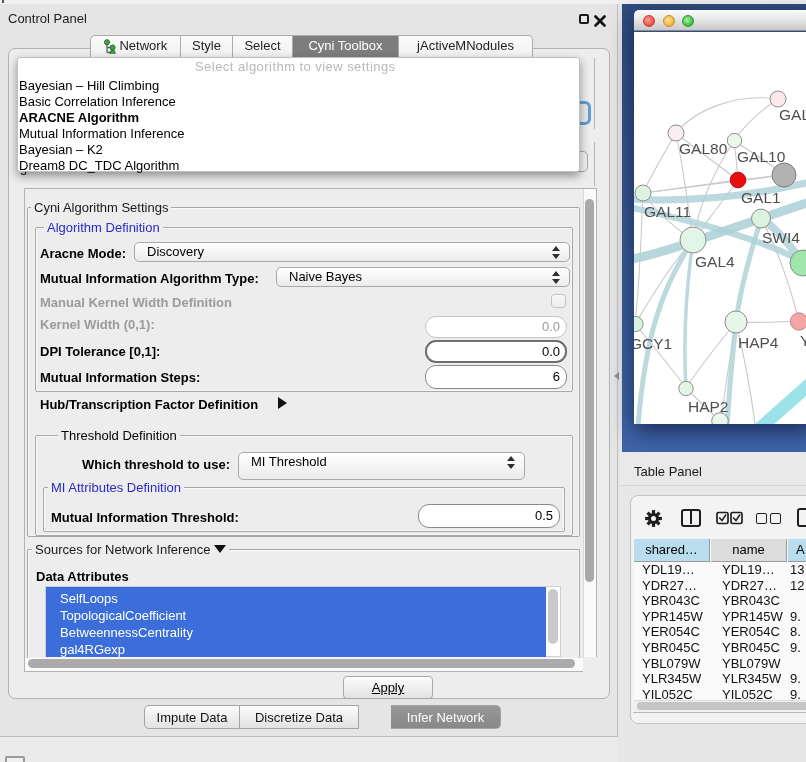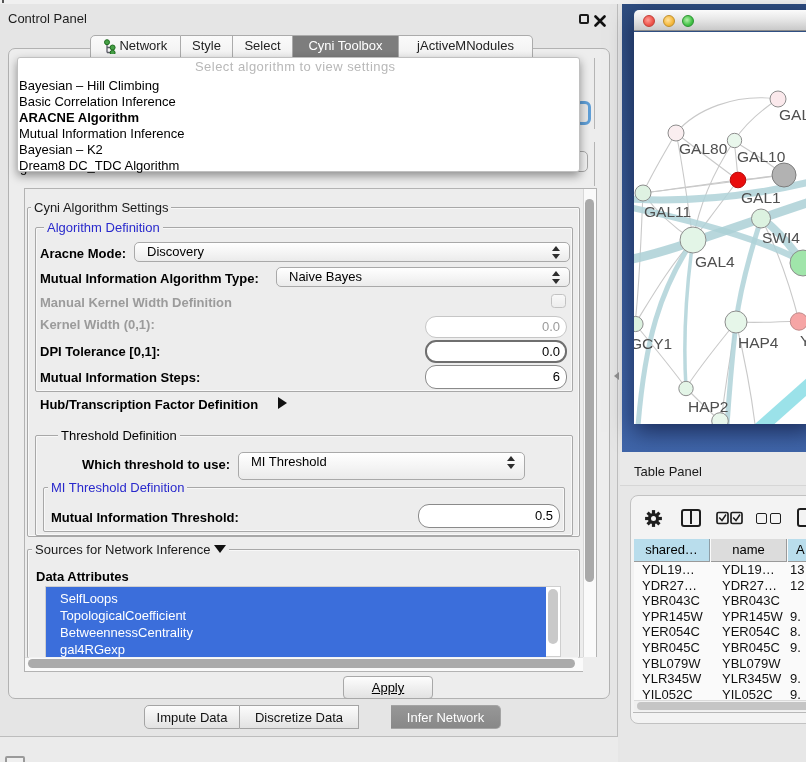--- a/index.html
+++ b/index.html
@@ -114,21 +114,21 @@
 
 <div class="grp" style="left:35px; top:435px; width:538px; height:101px;"></div>
 <div class="gtitle" style="left:42px; top:428px; color:#000000;margin-left:16px;">Threshold Definition</div>
 <div class="lbl b" style="left:0; top:457px; width:230px; text-align:right;">Which threshold to use:</div>
 <div class="combo" style="left:238px; top:452px; width:287px; height:28px; line-height:18px;"><span style="margin-left:12px;">MI Threshold</span><span class="ar">
       <span class="tri tup"></span>
       <span class="tri tdn"></span>
     </span></div>
 
 <div class="grp" style="left:43px; top:487px; width:522px; height:45px;"></div>
-<div class="gtitle" style="left:48px; top:480px; color:#2929cc;">MI Threshold Definition</div>
+<div class="gtitle" style="left:48px; top:480px; color:#2929cc;">MI Attributes Definition</div>
 <div class="lbl b" style="left:51px; top:510px;">Mutual Information Threshold:</div>
 <div class="fld" style="left:418px; top:504px; width:142px; height:24px; border:1.5px solid #8a8a8a; line-height:21px; padding-right:6px;">0.5</div>
 
 <div class="grp" style="left:27px; top:549px; width:553px; height:109px; border-bottom:none;"></div>
 <div class="gtitle" style="left:32px; top:542px; color:#1a1a1a;">Sources for Network Inference <span style="display:inline-block; width:0; height:0; border-left:6.5px solid transparent; border-right:6.5px solid transparent; border-top:8px solid #111; vertical-align:1px;"></span></div>
 <div class="lbl b" style="left:36px; top:569px;">Data Attributes</div>
 <div class="abs" style="left:45px; top:586px; width:516px; height:71px; background:#fff; border:1px solid #cfcfcf;"></div>
 <div class="abs" style="left:46px; top:587px; width:500px; height:70px; background:#3b6edb; color:#fff; font-size:13px; overflow:hidden;">
   <div style="margin:3px 12px 0 14px; line-height:17px;">SelfLoops<br>TopologicalCoefficient<br>BetweennessCentrality<br>gal4RGexp</div>
 </div>

